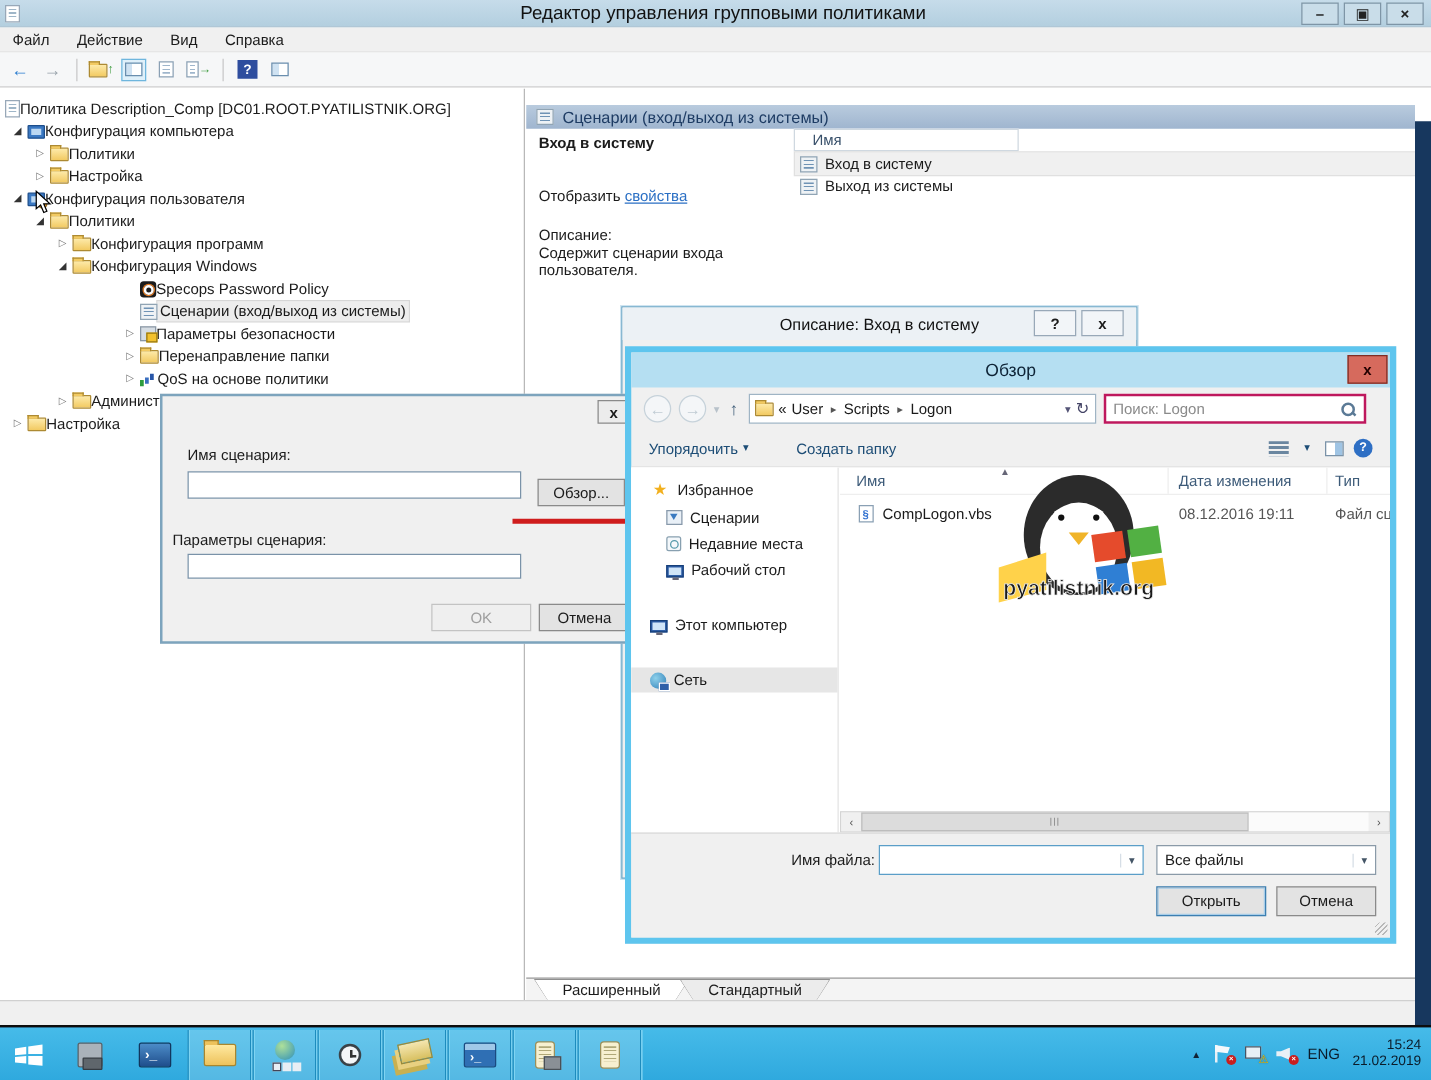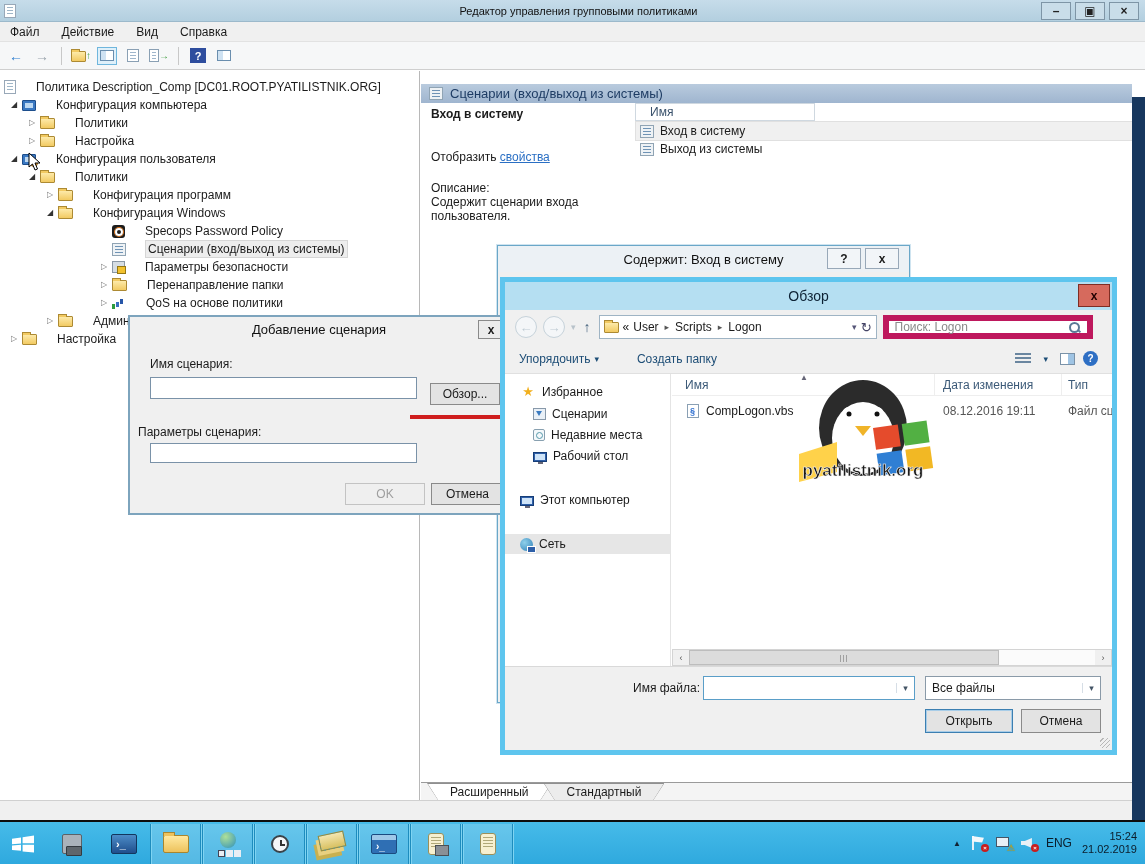--- a/index.html
+++ b/index.html
@@ -4,21 +4,21 @@
 <style>
   *{box-sizing:border-box;margin:0;padding:0}
   html,body{width:1145px;height:864px;overflow:hidden}
   body{font-family:"Liberation Sans","DejaVu Sans",sans-serif;font-size:12px;color:#1b1b1b;background:#17375e}
   .ab{position:absolute}
   #stage{position:relative;width:1145px;height:864px;background:#17375e;overflow:hidden}
 
   
   #main{left:0;top:0;width:1145px;height:820px;background:#fff}
   .titlebar{left:0;top:0;width:100%;height:22px;background:linear-gradient(#c6dcea,#b3cfdf);border-bottom:1px solid #9cb9cb;display:flex;align-items:center;padding:0 4px}
-  .titlebar .title{position:absolute;left:12px;right:0;text-align:center;font-size:11px;color:#111}
+  .titlebar .title{position:absolute;left:12px;right:0;text-align:center;font-size:15px;color:#111}
   .winbtns{position:absolute;right:6px;top:2px;display:flex;gap:4px}
   .wbtn{width:30px;height:18px;border:1px solid #7e95a6;background:#c9dde9;display:flex;align-items:center;justify-content:center;font-size:12px;font-weight:bold;color:#222}
   .menubar{left:0;top:22px;width:100%;height:20px;background:#f0f0f0;border-bottom:1px solid #e2e2e2;display:flex;align-items:center;gap:22px;padding:0 10px}
   .menubar span{cursor:default}
   .toolbar{left:0;top:42px;width:100%;height:28px;background:#f6f7f8;border-bottom:1px solid #cfcfcf;display:flex;align-items:center;gap:6px;padding:0 6px}
   .tsep{width:1px;height:18px;background:#c8c8c8;margin:0 3px}
   .tbico{width:20px;height:18px;display:flex;align-items:center;justify-content:center;font-size:14px}
   .arr-back{color:#2f7fd0;font-weight:bold}
   .arr-fwd{color:#9aa4ac;font-weight:bold}
   .tb-boxed{border:1px solid #6fb6dd;background:#dff0fa}
@@ -61,21 +61,21 @@
   .ic-search{width:13px;height:13px}
   .ic-search::before{content:"";position:absolute;left:1px;top:1px;width:7px;height:7px;border:2px solid #5b7a96;border-radius:50%}
   .ic-search::after{content:"";position:absolute;left:9px;top:9px;width:4px;height:2px;background:#5b7a96;transform:rotate(45deg)}
 
   
   #treepanel{left:0;top:71px;width:420px;height:729px;background:#fff;border-right:1px solid #b8b8b8}
   .trow{height:18px;display:flex;align-items:center;white-space:nowrap}
   .exp{width:12px;flex:none;font-size:8px;color:#777;text-align:center;line-height:18px;margin-right:2px}
   .exp.open{color:#333}
   .d0{padding-left:4px}.d1{padding-left:8px}.d2{padding-left:26px}.d3{padding-left:44px}.d4{padding-left:98px}
-  .tlabel{margin-left:20px}
+  .tlabel{margin-left:0}
   .trow.sel .tlabel{background:#ededed;outline:1px solid #d6d6d6;padding:1px 2px}
   .hscroll{height:17px;background:#f0f0f0;border:1px solid #d4d4d4;display:flex;align-items:stretch}
   .sbtn{width:16px;background:#f0f0f0;color:#555;font-size:9px;display:flex;align-items:center;justify-content:center}
   .sthumb{background:#dcdcdc;border:1px solid #bdbdbd;color:#777;font-size:7px;display:flex;align-items:center;justify-content:center;letter-spacing:1px}
   #tree-hscroll{left:1px;top:780px;width:417px}
   #tree-hscroll .sthumb{width:210px}
   #tree-hscroll .strack{flex:1;background:#fbfbfb}
 
   
   #rightpanel{left:421px;top:71px;width:711px;height:729px;background:#fff}
@@ -122,21 +122,21 @@
   #browse .xbtn{position:absolute;right:2px;top:2px;width:32px;height:23px;background:#d66a5d;border:1px solid #7e2d24;color:#200;display:flex;align-items:center;justify-content:center;font-weight:bold}
   .navrow{position:absolute;left:0;top:28px;width:100%;height:34px;display:flex;align-items:center;padding:0 10px;gap:6px}
   .ncirc{width:22px;height:22px;border-radius:50%;border:1px solid #c6d2da;color:#c0ccd4;display:flex;align-items:center;justify-content:center;font-size:13px;background:#f4f6f8}
   .nupd{color:#b8c2ca;font-size:9px}
   .nup{color:#44617c;font-size:14px;font-weight:bold;margin:0 2px}
   .addrbox{width:278px;height:24px;border:1px solid #9fb4c4;background:#fff;display:flex;align-items:center;padding:0 4px;gap:4px}
   .addrbox .crumbsep{color:#555;font-size:9px;margin:0 2px}
   .addrbox .spacer{flex:1}
   .addrbox .chev{color:#557;font-size:9px}
   .addrbox .refresh{color:#446;font-size:13px}
-  .searchbox{width:210px;height:24px;border:6px solid #be185d;background:#fff;display:flex;align-items:center;padding:0 6px;color:#8a8a8a}
+  .searchbox{width:210px;height:24px;border:2px solid #be185d;background:#fff;display:flex;align-items:center;padding:0 6px;color:#8a8a8a}
   .searchbox .spacer{flex:1}
   .cmdrow{position:absolute;left:0;top:62px;width:100%;height:30px;display:flex;align-items:center;padding:0 14px;border-bottom:1px solid #e0e0e0;color:#1d4d76}
   .cmdrow .dd{font-size:9px;color:#1d4d76;margin:0 4px}
   .cmdrow .gap{width:34px}
   .cmdrow .right{margin-left:auto;display:flex;align-items:center;gap:8px}
   .vi-list{width:16px;height:12px;background:repeating-linear-gradient(#6a86a0 0 2px,transparent 2px 4px)}
   .vi-pane{width:15px;height:12px;border:1px solid #7a92a8;background:linear-gradient(90deg,#fff 0 7px,#9fc4e4 7px)}
   .vi-help{width:15px;height:15px;border-radius:50%;background:#2e6fc4;color:#fff;font-size:10px;font-weight:bold;display:flex;align-items:center;justify-content:center}
   .bmain{position:absolute;left:0;top:92px;width:607px;height:292px;background:#fff}
   .bsidebar{position:absolute;left:0;top:0;width:166px;height:100%;background:#fff;border-right:1px solid #e4e4e4}
@@ -381,30 +381,27 @@
   </div>
 
   <div id="desktopstrip" class="ab"></div>
 
   <svg id="cursor" class="ab" width="14" height="20" viewBox="0 0 14 20">
     <path d="M1 1 L1 15 L4.5 12 L7 18 L9.5 17 L7 11 L12 11 Z" fill="#fff" stroke="#000" stroke-width="1"></path>
   </svg>
 
   <div id="props" class="ab">
     <div class="dtitle">
-      <span>Содержит: Вход в систему</span>
+      <span>Описание: Вход в систему</span>
     </div>
     <span class="qbtn">?</span>
     <span class="xbtn">x</span>
   </div>
 
   <div id="add" class="ab">
-    <div class="dtitle">
-      <span>Добавление сценария</span>
-    </div>
     <span class="xbtn">x</span>
     <label style="left:20px;top:40px">Имя сценария:</label>
     <input class="txt ab" style="left: 20px; top: 60px; width: 267px;" value="">
     <div class="btn ab" style="left:300px;top:66px;width:70px;height:22px">Обзор...</div>
     <label style="left:8px;top:108px">Параметры сценария:</label>
     <input class="txt ab" style="left: 20px; top: 126px; width: 267px; height: 20px;" value="">
     <div class="btn disabled ab" style="left:215px;top:166px;width:80px;height:22px">OK</div>
     <div class="btn ab" style="left:301px;top:166px;width:73px;height:22px">Отмена</div>
   </div>
   <div id="redline" class="ab"></div>

